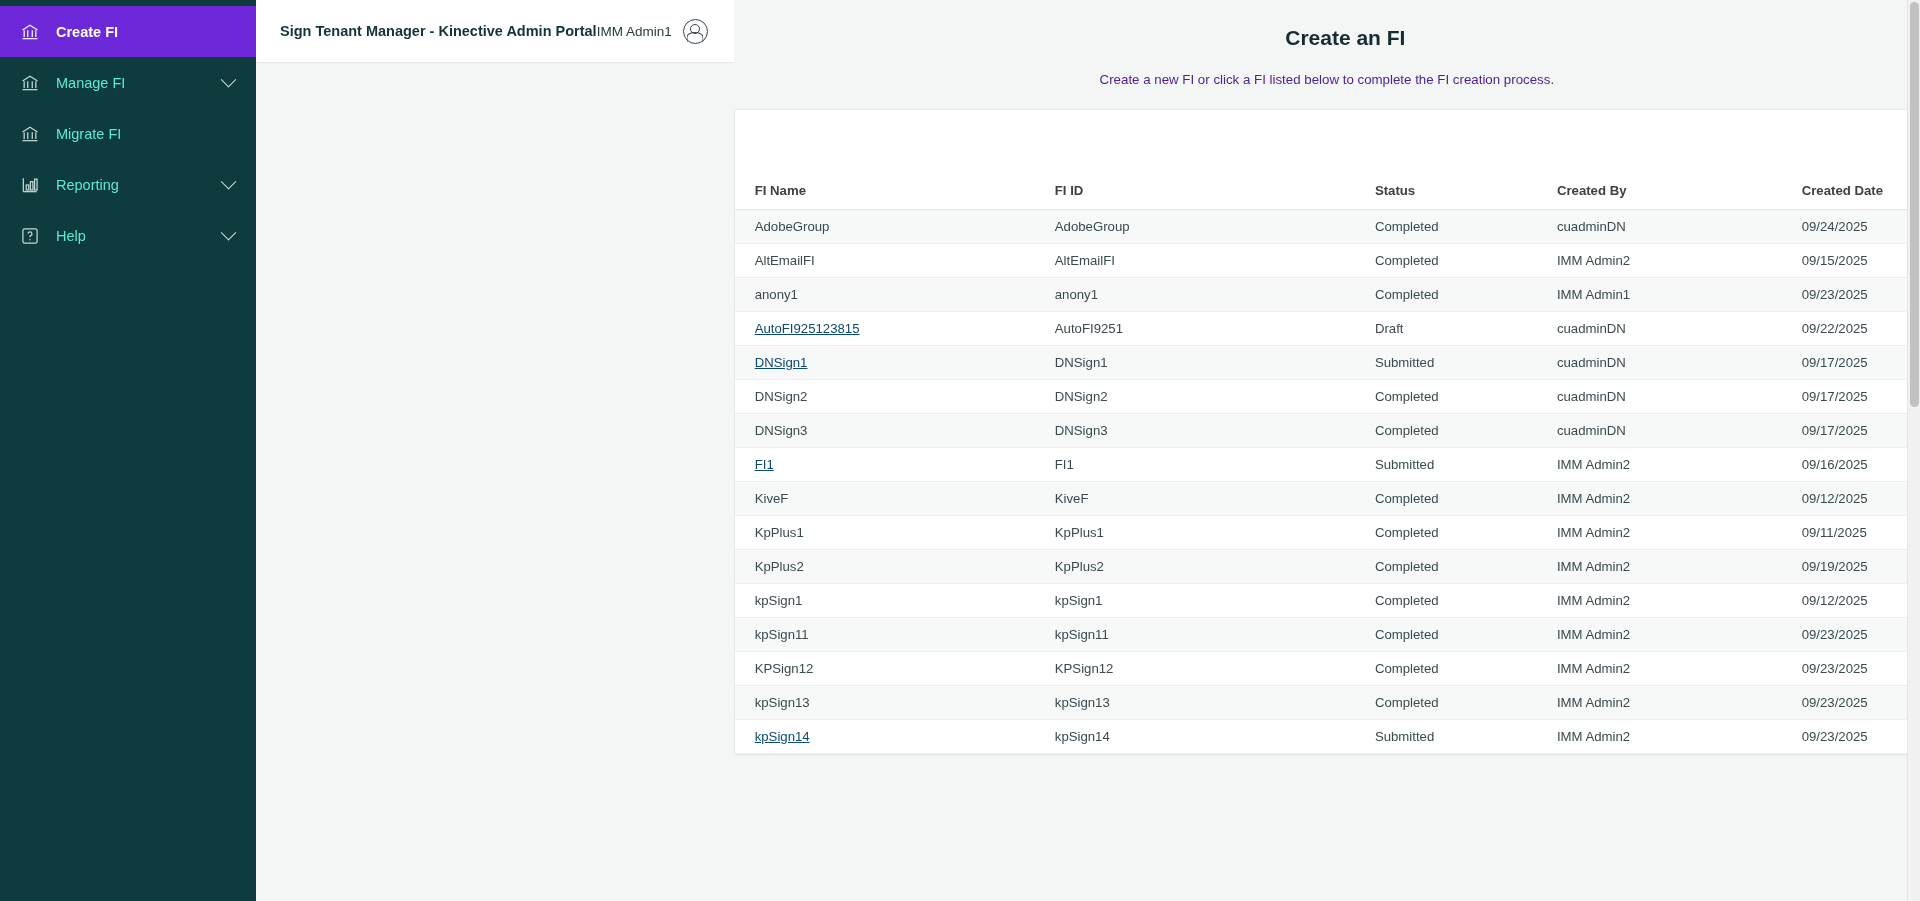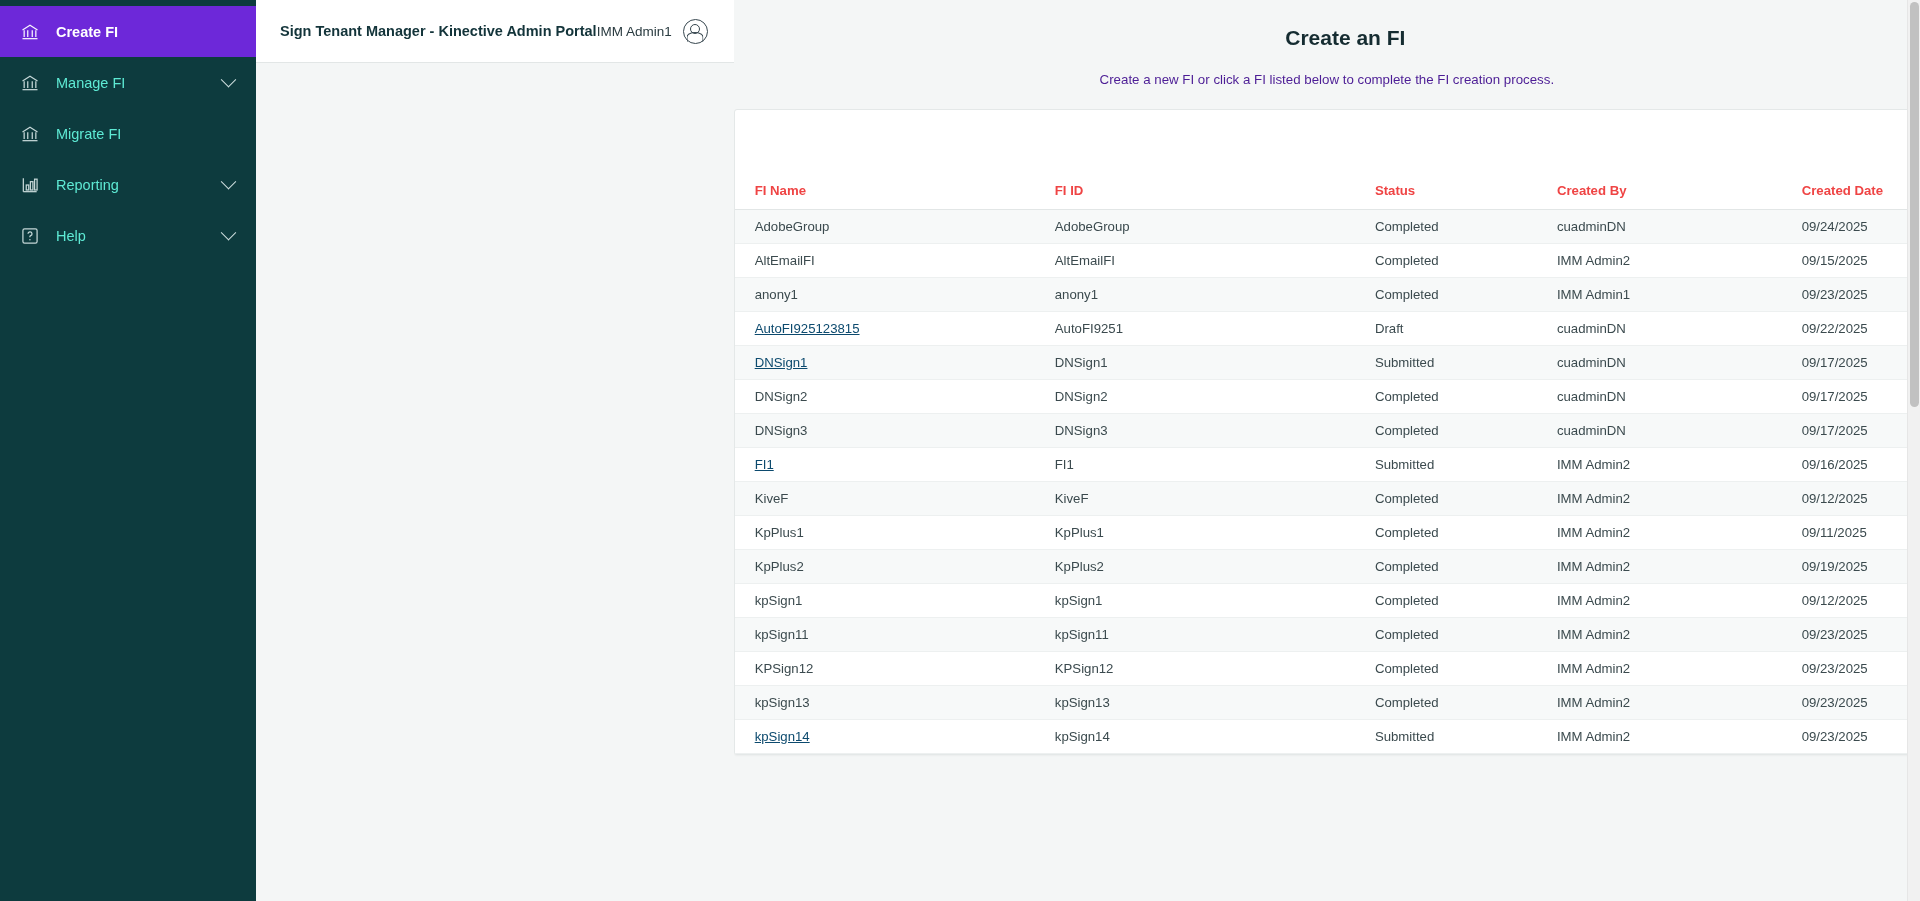--- a/index.html
+++ b/index.html
@@ -203,21 +203,21 @@
   .add-btn svg { display: block; }
 
   table {
     width: 100%;
     border-collapse: collapse;
     font-size: 13.2px;
   }
   thead th {
     text-align: left;
     font-weight: 700;
-    color: #ef4444;
+    color: #404040;
     padding: 11px 10px 11px 0;
     border-bottom: 1px solid #e2e6e6;
     background: #ffffff;
     font-size: 13.2px;
   }
   tbody td {
     padding: 9px 10px 9px 0;
     color: #3b4a4e;
     border-bottom: 1px solid #edf0f0;
     white-space: nowrap;

